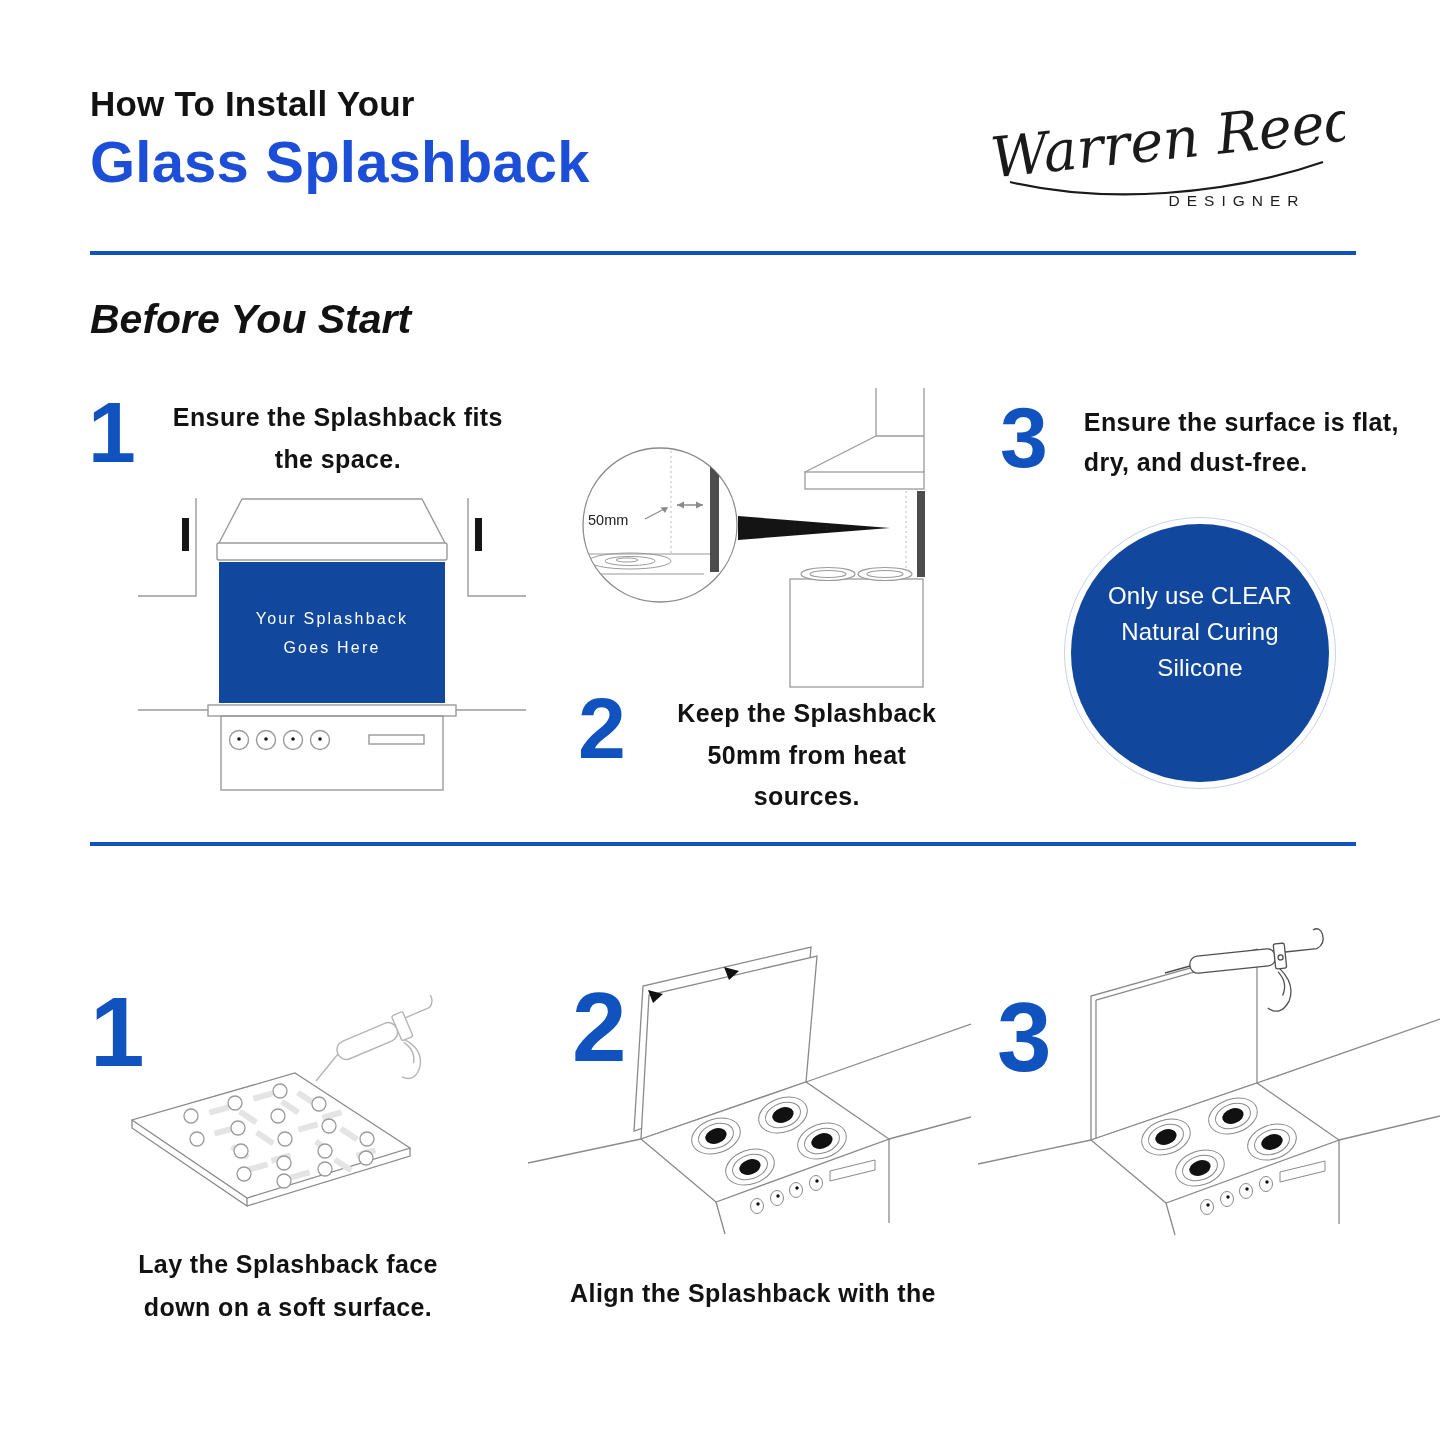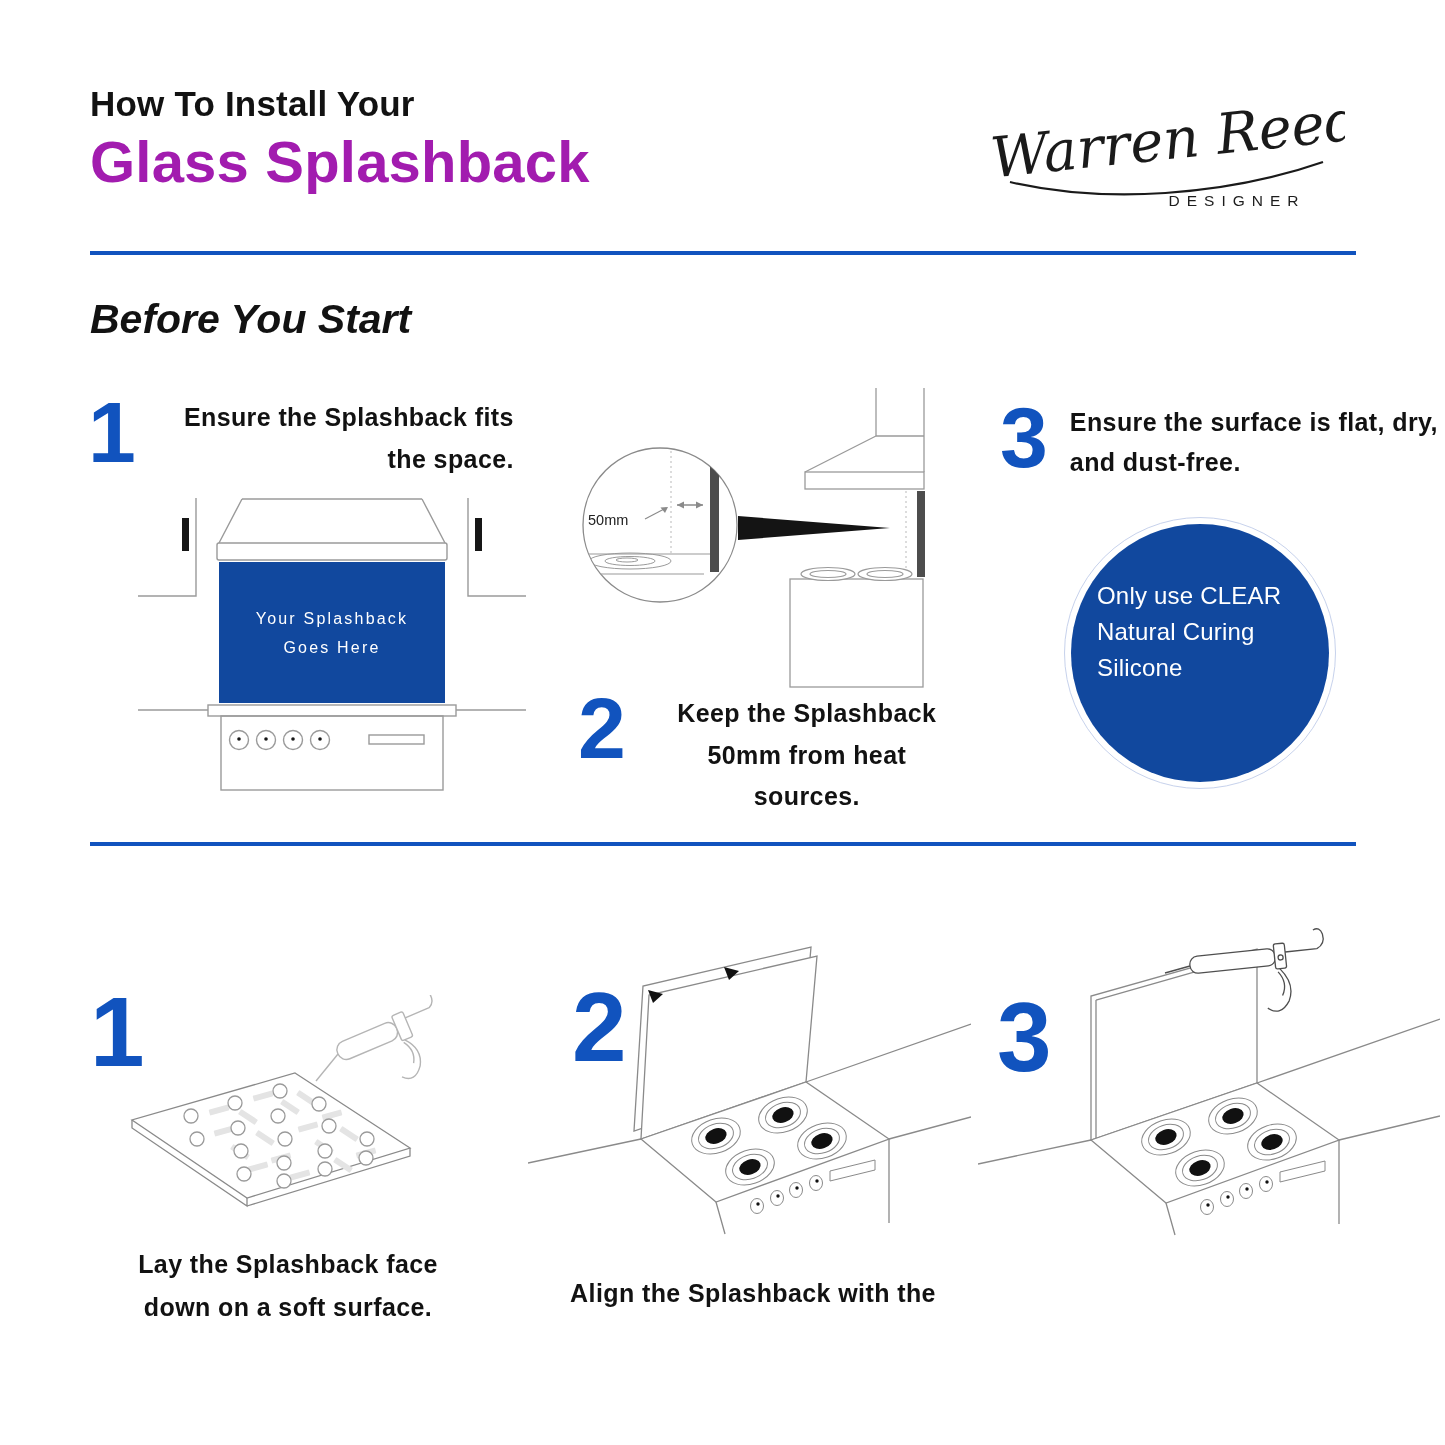--- a/index.html
+++ b/index.html
@@ -8,32 +8,32 @@
     --ink:#161616;
     --line:#9a9a9a;
     --line-dk:#8a8a8a;
   }
   *{margin:0;padding:0;box-sizing:border-box;}
   html,body{background:#fff;}
   body{font-family:"Liberation Sans","DejaVu Sans",sans-serif;color:var(--ink);}
   .page{position:relative;width:1445px;height:1316px;background:#fff;overflow:hidden;}
   .abs{position:absolute;}
   .title-l1{font-size:35px;font-weight:800;letter-spacing:.2px;color:#121212;}
-  .title-l2{font-size:58px;font-weight:800;letter-spacing:.2px;color:#a21caf;margin-top:4px;}
+  .title-l2{font-size:58px;font-weight:800;letter-spacing:.2px;color:#1d4ed8;margin-top:4px;}
   .divider{height:4px;background:var(--accent);}
   .section-heading{font-size:41px;font-weight:800;color:#121212;}
   .step-row{display:flex;align-items:flex-start;}
   .step-num{font-size:86px;font-weight:800;line-height:.82;color:var(--accent);}
   .step-num-big{font-size:98px;font-weight:800;line-height:.8;color:var(--accent);}
   .step-text{font-size:25px;font-weight:700;line-height:1.66;letter-spacing:.4px;color:#121212;}
   .center{text-align:center;}
   .caption{font-size:25px;font-weight:700;line-height:1.7;letter-spacing:.4px;color:#121212;text-align:center;}
   .badge-ring{border-radius:50%;border:1px solid #c7d2ec;background:#fff;}
   .badge{position:absolute;left:6px;top:6px;width:258px;height:258px;border-radius:50%;
-         background:var(--fill-blue);color:#fff;}
+         background:var(--fill-blue);color:#fff;text-align:center;}
   .badge-text{padding:54px 26px 0 26px;font-size:24px;font-weight:400;line-height:1.5;letter-spacing:.2px;}
   svg{display:block;}
 </style>
 </head>
 <body>
 
 <div class="page">
 
   <div class="abs" style="left:90px;top:84px;">
     <div class="title-l1">How To Install Your</div>
@@ -47,21 +47,21 @@
     <path d="M35 118 C130 140 250 132 348 98" stroke="#1a1a1a" stroke-width="2.2" fill="none"></path>
     <text x="262" y="142" text-anchor="middle" font-family="Liberation Sans, sans-serif" font-size="15.5" letter-spacing="7" fill="#1c1c1c">DESIGNER</text>
   </svg>
 
   <div class="abs divider" style="left:90px;top:251px;width:1266px;"></div>
 
   <div class="abs section-heading" style="left:90px;top:296px;font-style:italic;">Before You Start</div>
 
   <div class="abs step-row" style="left:88px;top:397px;width:440px;">
     <div class="step-num">1</div>
-    <div class="step-text center" style="width:352px;margin-left:26px;text-align:right;">Ensure the Splashback fits the space.</div>
+    <div class="step-text center" style="width:352px;margin-left:26px;">Ensure the Splashback fits the space.</div>
   </div>
 
   <svg class="abs" style="left:138px;top:492px;" width="388" height="302" viewBox="0 0 388 302">
     <g stroke="#9a9a9a" stroke-width="1.4" fill="none">
       <path d="M58 6 V104 H0"></path>
       <path d="M330 6 V104 H388"></path>
       <path d="M104 7 H284 M104 7 L81 51 M284 7 L307 51"></path>
       <rect x="79" y="51" width="230" height="17" rx="2"></rect>
       <rect x="70" y="213" width="248" height="11"></rect>
       <path d="M0 218 H70 M318 218 H388"></path>
@@ -121,21 +121,21 @@
     <polygon points="186,128 338,140 186,152" fill="#141414"></polygon>
   </svg>
 
   <div class="abs step-row" style="left:578px;top:693px;width:420px;">
     <div class="step-num">2</div>
     <div class="step-text center" style="width:302px;margin-left:30px;">Keep the Splashback 50mm from heat sources.</div>
   </div>
 
   <div class="abs step-row" style="left:1000px;top:402px;width:440px;">
     <div class="step-num">3</div>
-    <div class="step-text" style="width:368px;margin-left:22px;line-height:1.6;">Ensure the surface is flat, dry, and dust-free.</div>
+    <div class="step-text" style="width:368px;margin-left:36px;line-height:1.6;">Ensure the surface is flat, dry, and dust-free.</div>
   </div>
 
   <div class="abs badge-ring" style="left:1064px;top:517px;width:272px;height:272px;">
     <div class="badge">
       <div class="badge-text">Only use CLEAR Natural Curing Silicone</div>
     </div>
   </div>
 
   <div class="abs divider" style="left:90px;top:842px;width:1266px;"></div>
 

